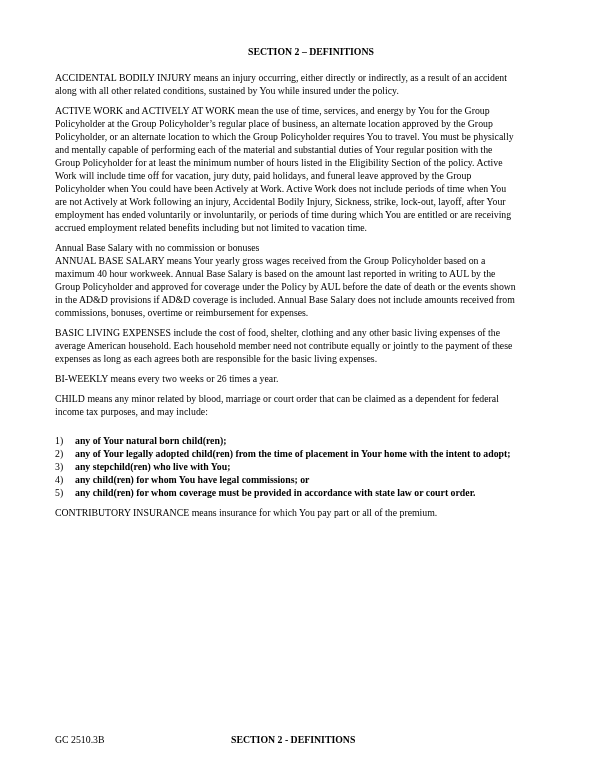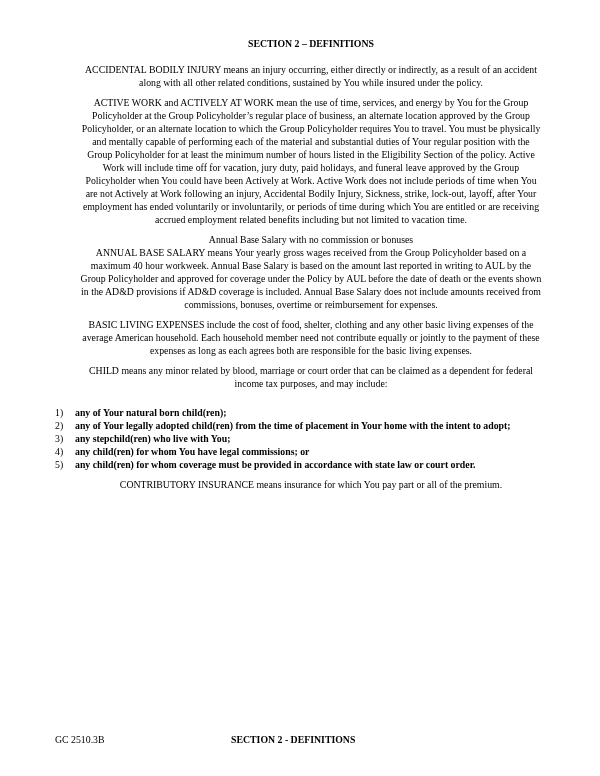--- a/index.html
+++ b/index.html
@@ -20,27 +20,26 @@
   }
   .content {
     position: absolute;
     left: 55px;
     top: 37px;
     width: 512px;
   }
   .doc-title {
     font-weight: bold;
     text-align: center;
-    margin: 0 0 13px 0;
+    margin: 8px 0 13px 0;
     white-space: pre-line;
   }
   .para {
     margin: 0 0 7px 0;
     white-space: pre-line;
-    text-align: center;
   }
   .para.no-gap {
     margin-bottom: 16px;
   }
   .num-list {
     margin: 0 0 7px 0;
   }
   .li {
     display: flex;
   }
@@ -97,20 +96,21 @@
 ANNUAL BASE SALARY means Your yearly gross wages received from the Group Policyholder based on a
 maximum 40 hour workweek. Annual Base Salary is based on the amount last reported in writing to AUL by the
 Group Policyholder and approved for coverage under the Policy by AUL before the date of death or the events shown
 in the AD&amp;D provisions if AD&amp;D coverage is included. Annual Base Salary does not include amounts received from
 commissions, bonuses, overtime or reimbursement for expenses.</p>
 
     <p class="para">BASIC LIVING EXPENSES include the cost of food, shelter, clothing and any other basic living expenses of the
 average American household. Each household member need not contribute equally or jointly to the payment of these
 expenses as long as each agrees both are responsible for the basic living expenses.</p>
 
+    <p class="para">BI-WEEKLY means every two weeks or 26 times a year.</p>
 
     <p class="para no-gap">CHILD means any minor related by blood, marriage or court order that can be claimed as a dependent for federal
 income tax purposes, and may include:</p>
 
     <div class="num-list">
       <div class="li">
         <span class="num">1)</span>
           <span class="li-text">any of Your natural born child(ren);</span>
       </div>
       <div class="li">

